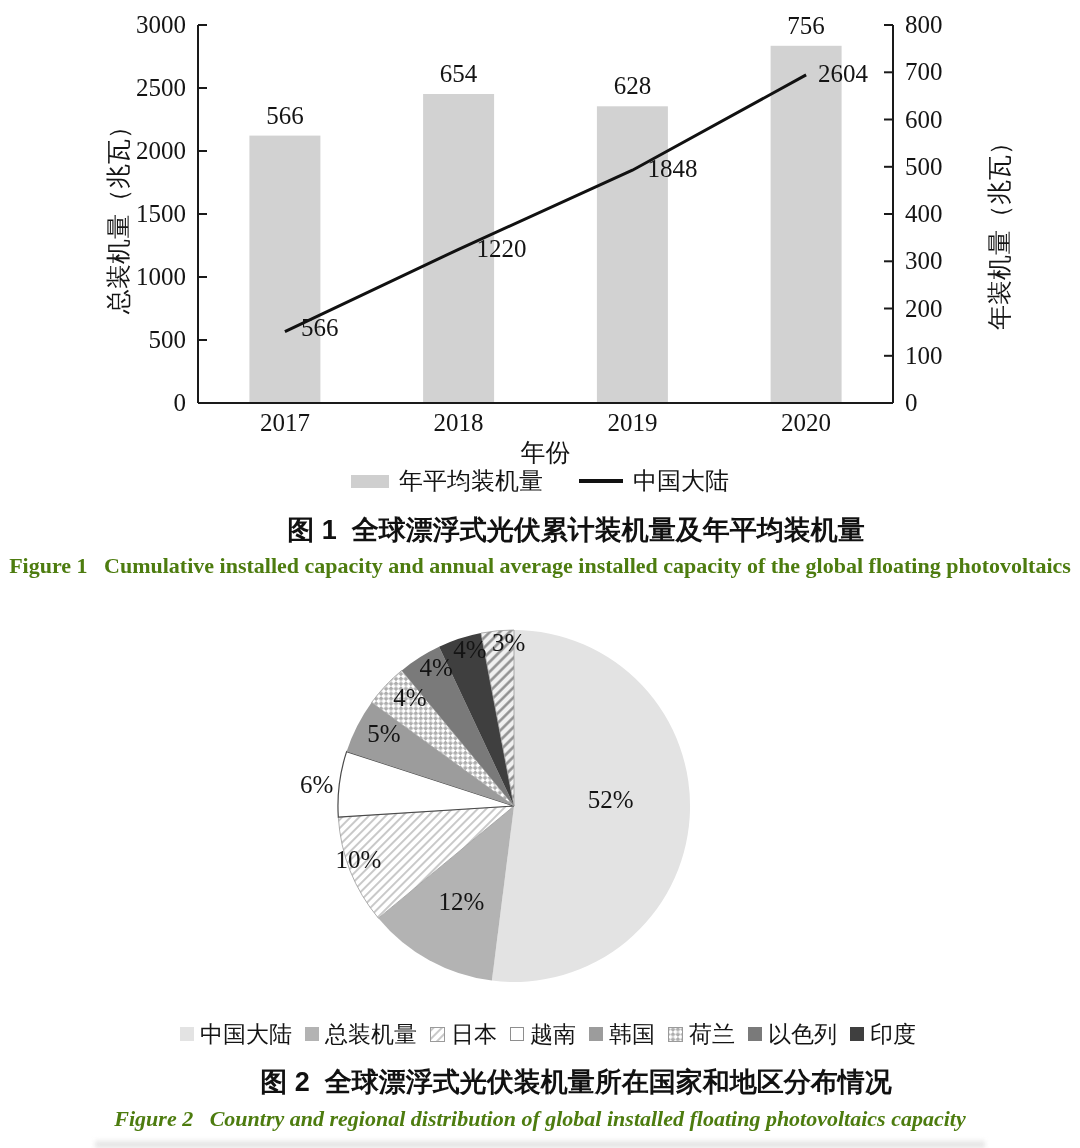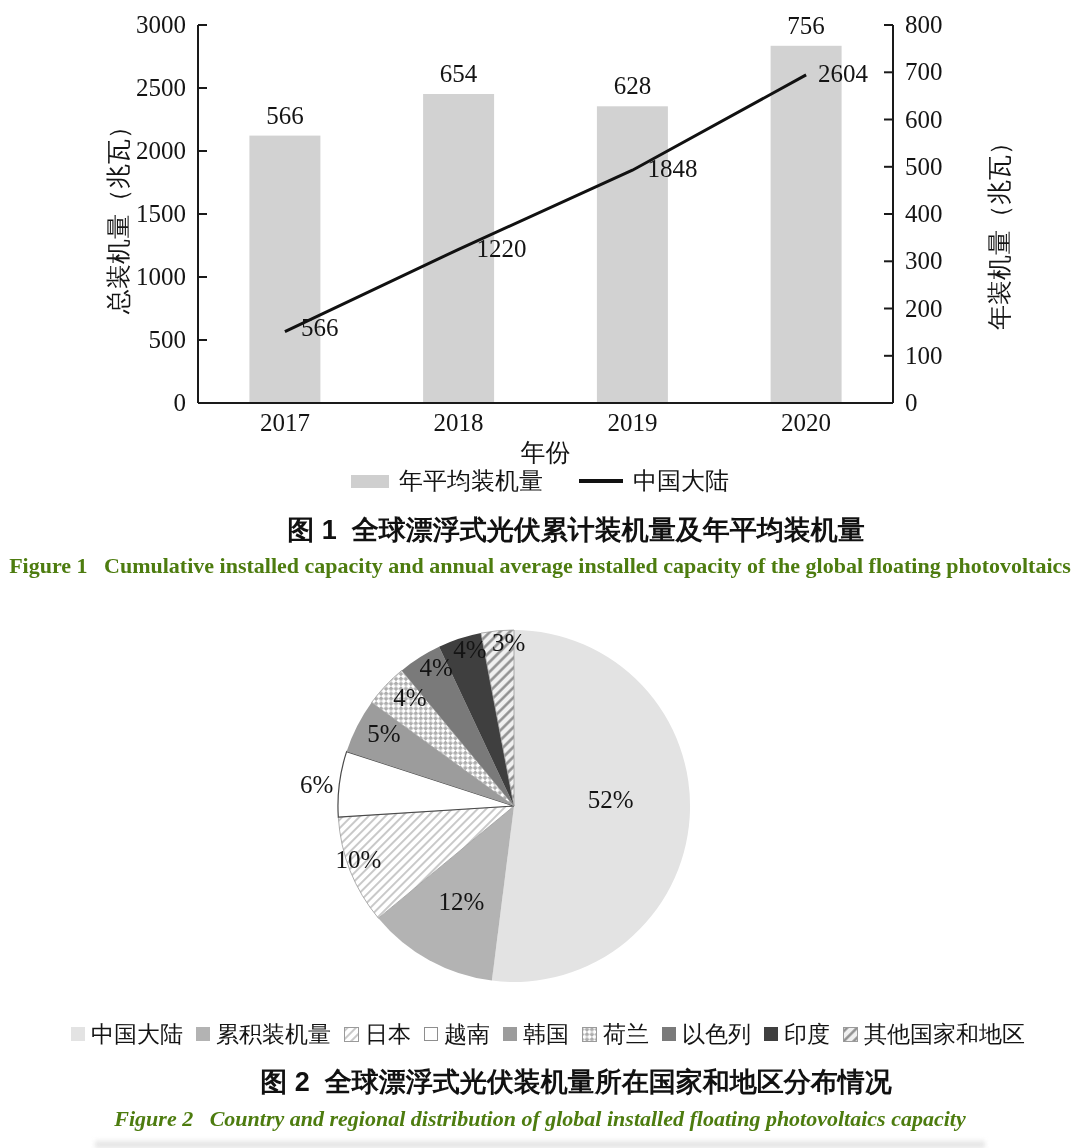--- a/index.html
+++ b/index.html
@@ -148,21 +148,21 @@
       </svg>
   </div>
 
   <div id="legend2">
       <span class="lg2-item">
         <span class="sw" style="background:#e3e3e3"></span>
         <span class="lg2-t">中国大陆</span>
       </span>
       <span class="lg2-item">
         <span class="sw" style="background:#b3b3b3"></span>
-        <span class="lg2-t">累积装机量</span>
+        <span class="lg2-t">总装机量</span>
       </span>
       <span class="lg2-item">
         <svg class="sw-svg" width="15" height="15">
           <rect x="0.5" y="0.5" width="14" height="14" fill="url(#ptA)" stroke="#9a9a9a"></rect>
         </svg>
         <span class="lg2-t">日本</span>
       </span>
       <span class="lg2-item">
         <span class="sw" style="background:#fff;border:1px solid #8e8e8e;width:12px;height:12px"></span>
         <span class="lg2-t">越南</span>
@@ -178,25 +178,19 @@
         <span class="lg2-t">荷兰</span>
       </span>
       <span class="lg2-item">
         <span class="sw" style="background:#7a7a7a"></span>
         <span class="lg2-t">以色列</span>
       </span>
       <span class="lg2-item">
         <span class="sw" style="background:#3f3f3f"></span>
         <span class="lg2-t">印度</span>
       </span>
-      <span class="lg2-item">
-        <svg class="sw-svg" width="15" height="15">
-          <rect x="0.5" y="0.5" width="14" height="14" fill="url(#ptC)" stroke="#9a9a9a"></rect>
-        </svg>
-        <span class="lg2-t">其他国家和地区</span>
-      </span>
     </div>
 
   <div id="cap2-zh" class="cap capzh">图 2  全球漂浮式光伏装机量所在国家和地区分布情况</div>
   <div id="cap2-en" class="cap capen">Figure 2   Country and regional distribution of global installed floating photovoltaics capacity</div>
 
   <div id="bottom-strip"></div>
 </div>
 
 </body></html>

